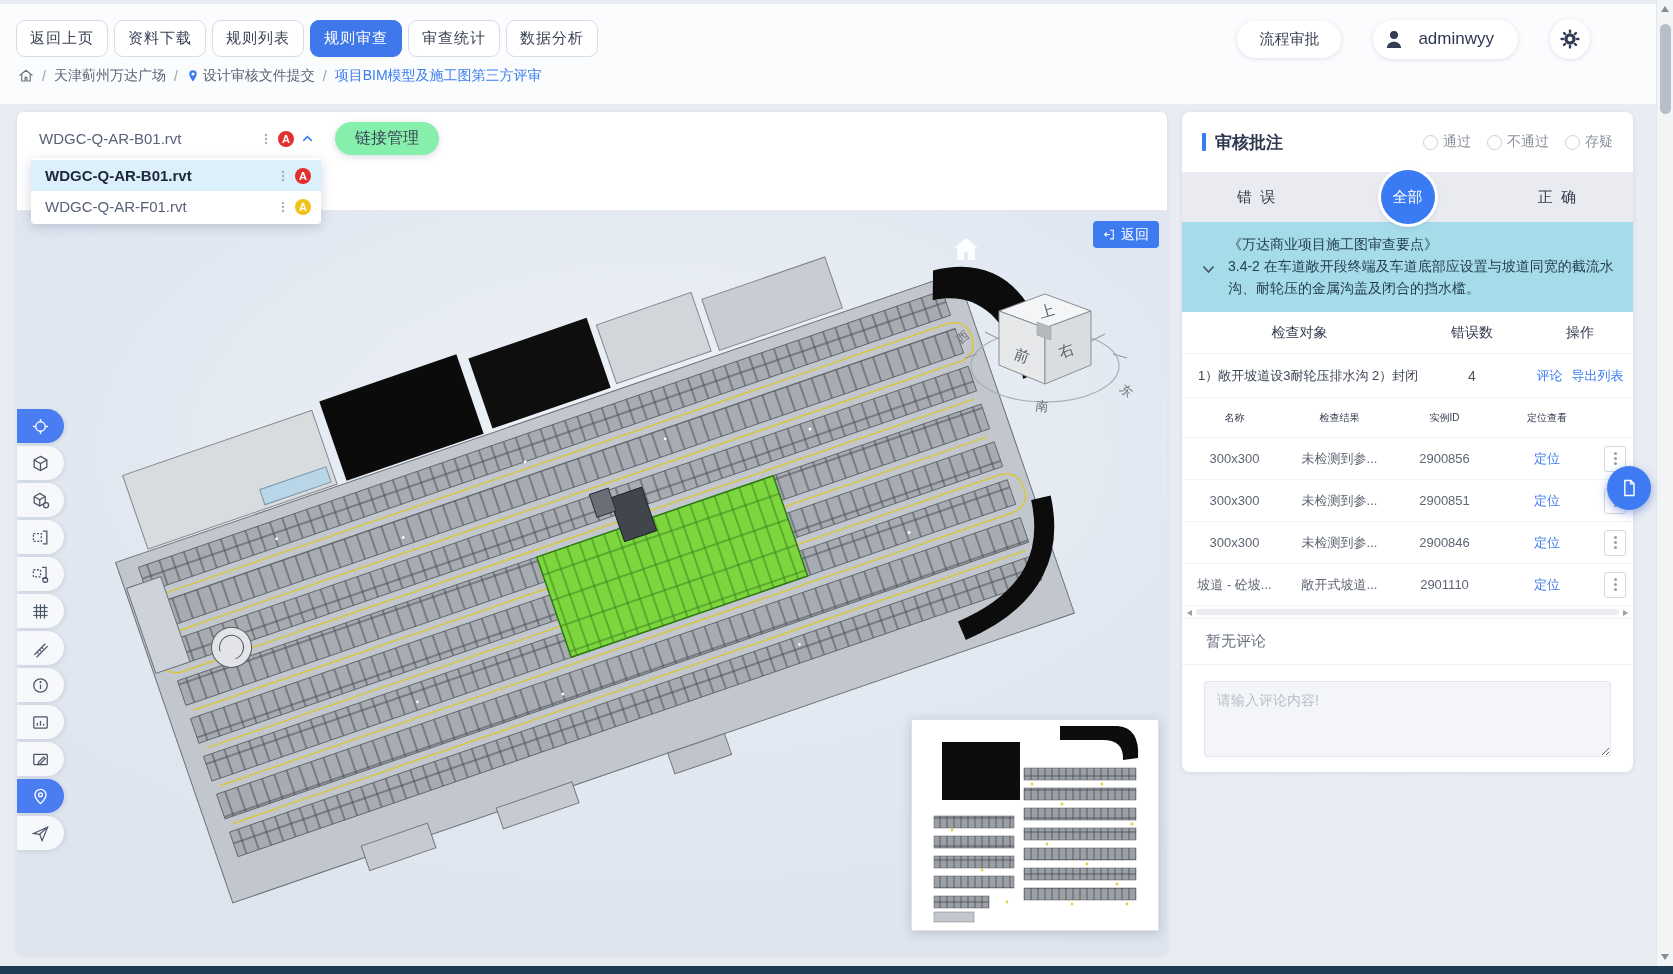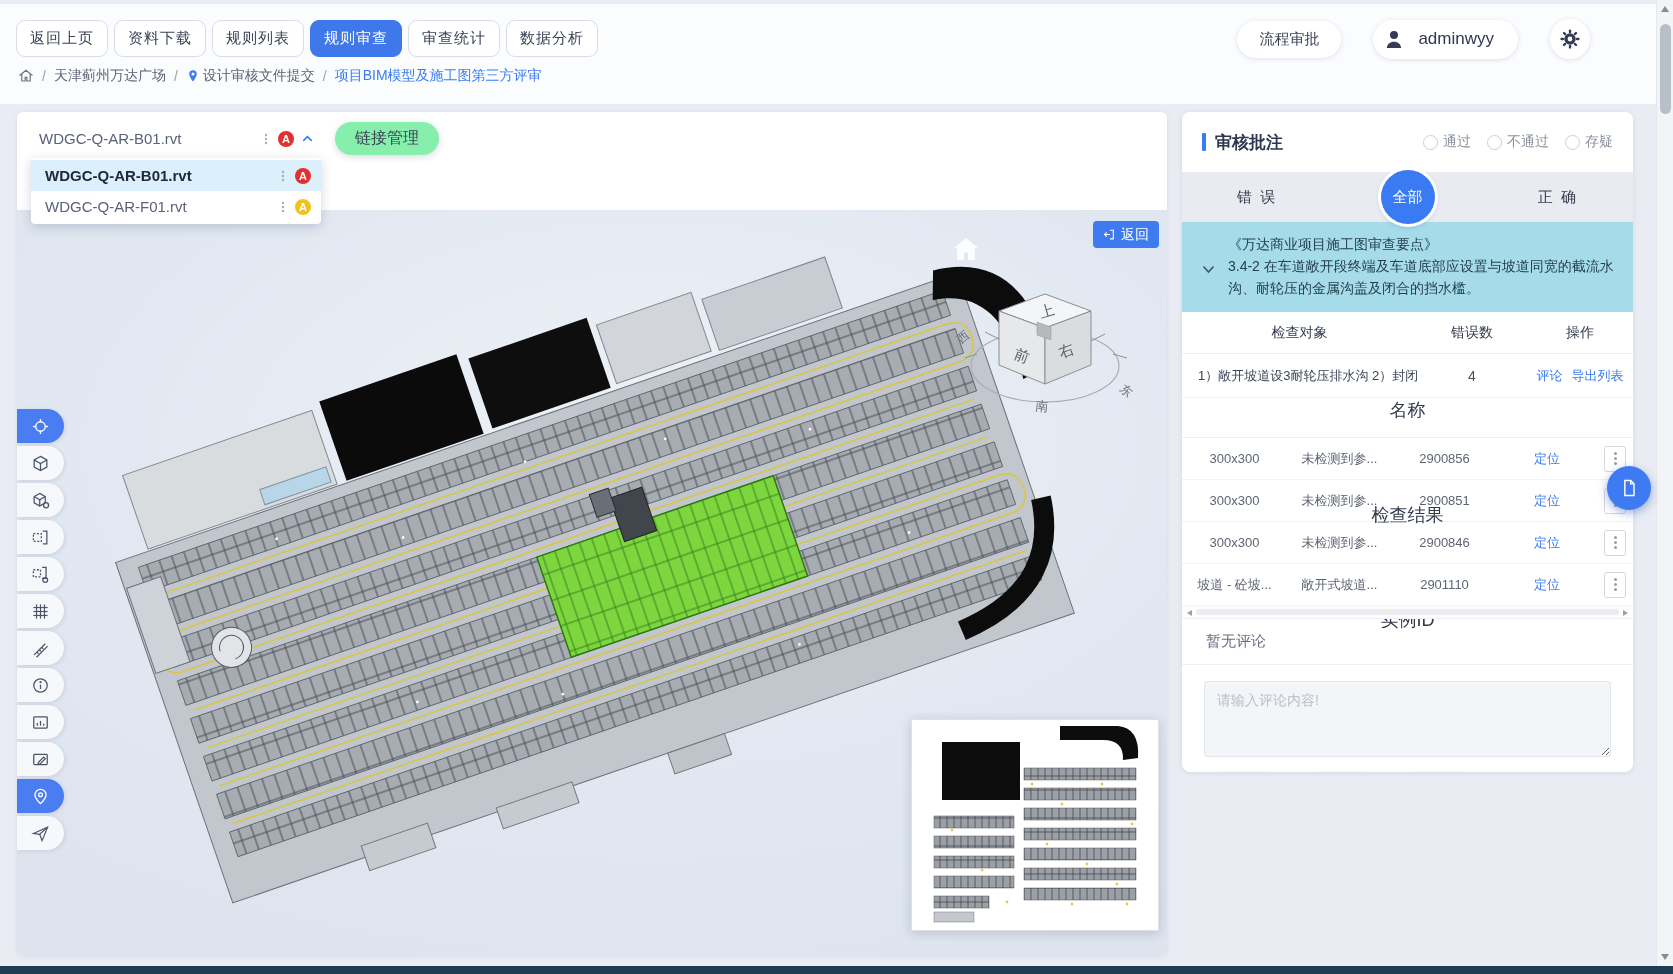--- a/index.html
+++ b/index.html
@@ -84,21 +84,21 @@
   .grp-header, .grp-row, .det-header, .det-row { display:flex; align-items:center; }
   .grp-header { height:42px; border-bottom:1px solid #eef0f4; font-size:14px; color:#333a4c; }
   .gh1 { flex:0 0 235px; text-align:center; }
   .gh2 { flex:0 0 110px; text-align:center; }
   .gh3 { flex:1; text-align:center; }
   .grp-row { height:44px; border-bottom:1px solid #f2f3f6; font-size:13px; color:#3c4454; }
   .grp-obj { flex:0 0 235px; padding-left:16px; white-space:nowrap; overflow:hidden; }
   .grp-count { flex:0 0 110px; text-align:center; font-size:14px; color:#4a5160; }
   .grp-actions { flex:1; display:flex; justify-content:center; gap:9px; }
   .link { color:#3b7cf0; cursor:pointer; white-space:nowrap; }
-  .det-header { height:40px; border-bottom:1px solid #eef0f4; font-size:18px; color:#333a4c;flex-direction:column; }
+  .det-header { height:40px; border-bottom:1px solid #eef0f4; font-size:10px; color:#333a4c; }
   .dc1 { flex:0 0 105px; text-align:center; }
   .dc2 { flex:0 0 105px; text-align:center; }
   .dc3 { flex:0 0 105px; text-align:center; }
   .dc4 { flex:0 0 100px; text-align:center; }
   .dc5 { flex:0 0 36px; display:flex; justify-content:center; }
   .det-row { height:42px; border-bottom:1px solid #f2f3f6; font-size:13px; color:#5d6573; }
   .det-row .cell-trunc { white-space:nowrap; overflow:hidden; text-overflow:ellipsis; padding:0 4px; }
   .more-btn { width:22px; height:26px; border:1px solid #d4d7dd; border-radius:3px; background:#fff;
               display:flex; align-items:center; justify-content:center; cursor:pointer; }
   .more-dots { width:3px; height:3px; border-radius:50%; background:#9aa0a8;

